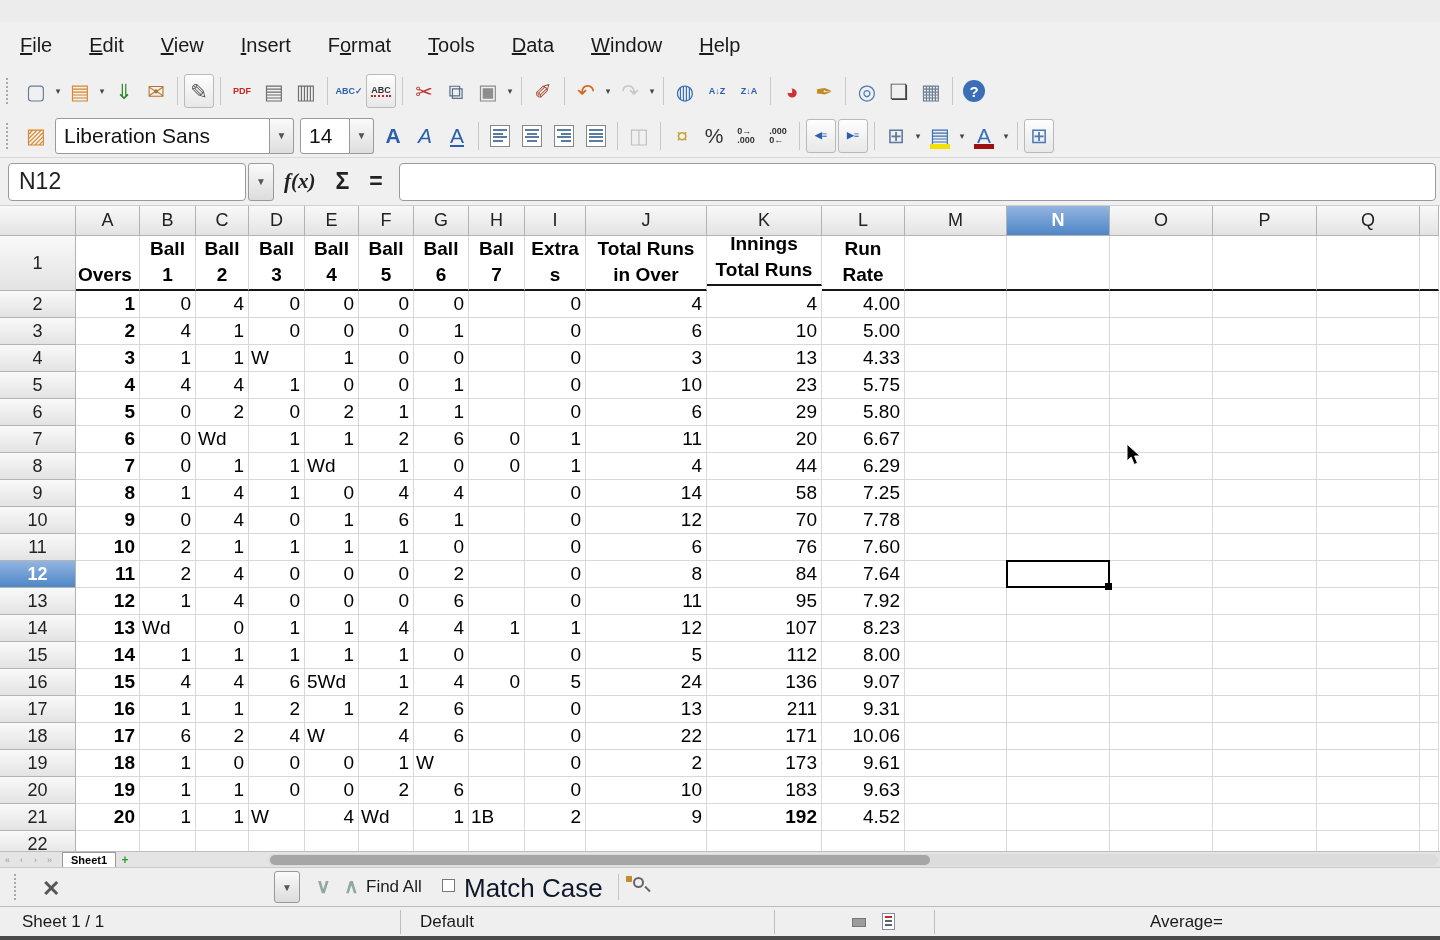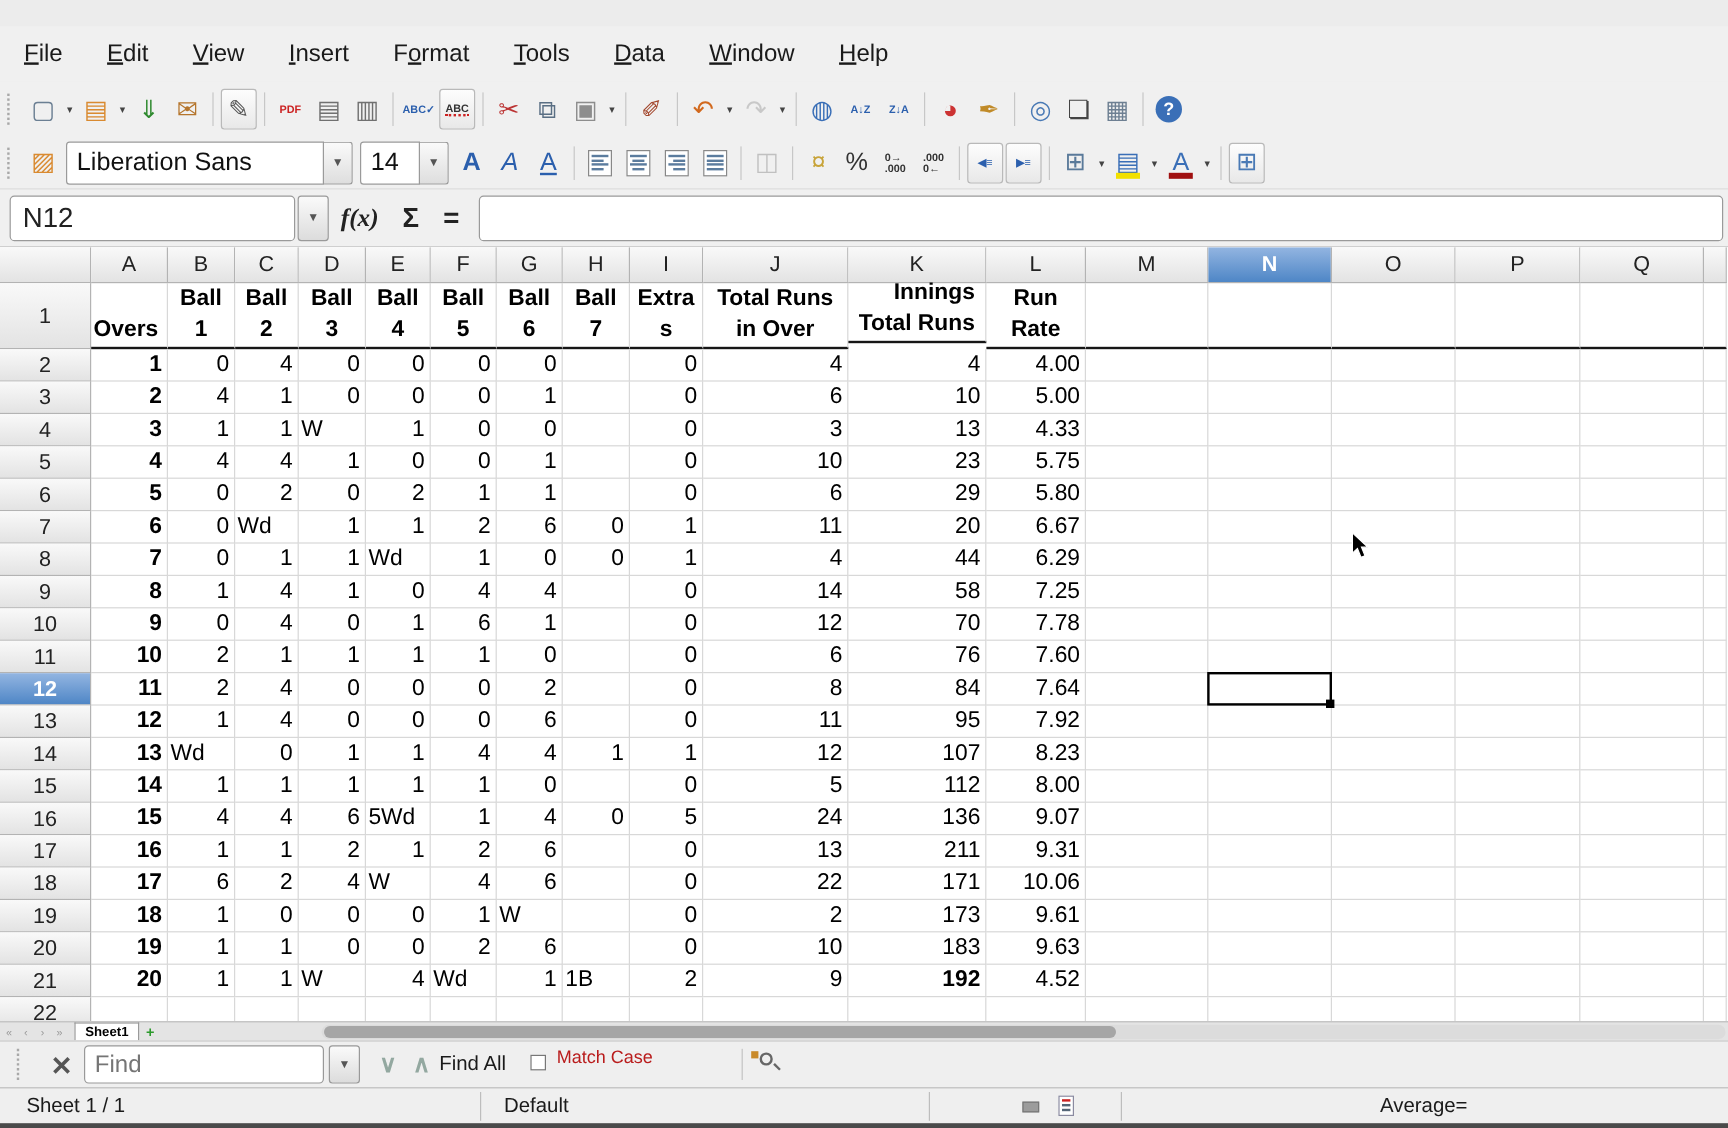--- a/index.html
+++ b/index.html
@@ -71,21 +71,21 @@
   #hthumb { position:absolute; left:2px; top:1px; width:660px; height:10px; background:#a6a6a6; border-radius:5px; }
 
   
   #findbar { position:absolute; left:0; top:867px; width:1440px; height:39px; background:#efefef; border-top:1px solid #c9c9c9; }
   #find-close { position:absolute; left:42px; top:8px; font-size:22px; font-weight:bold; color:#555; }
   #findinput { position:absolute; left:70px; top:3px; width:200px; height:32px; background:#fff; border:1px solid #999; border-radius:4px; font-size:20px; color:#888; padding:0 8px; }
   #findcaret { position:absolute; left:274px; top:3px; width:26px; height:32px; background:linear-gradient(#fafafa,#dcdcdc); border:1px solid #999; border-radius:3px; text-align:center; line-height:32px; font-size:10px; color:#555; }
   .find-arrow { position:absolute; top:6px; font-size:20px; font-weight:bold; color:#93a8a0; }
   #find-all { position:absolute; left:366px; top:9px; font-size:17px; color:#1a1a1a; }
   #find-cb { position:absolute; left:442px; top:11px; width:13px; height:13px; background:#fff; border:1px solid #777; }
-  #match-case { position:absolute; left:464px; top:5px; font-size:15px; color:#b91c1c; }
+  #match-case { position:absolute; left:464px; top:5px; font-size:26px; color:#0f172a; }
   .fsep { position:absolute; top:6px; width:1px; height:26px; background:#c4c4c4; }
 
   
   #statusbar { position:absolute; left:0; top:906px; width:1440px; height:30px; background:#efefef; border-top:1px solid #bdbdbd; font-size:17px; color:#1a1a1a; }
   #statusbar span.txt { position:absolute; top:5px; }
   .ssep { position:absolute; top:3px; width:1px; height:24px; background:#bdbdbd; }
   #ins-ic { position:absolute; left:852px; top:11px; width:14px; height:9px; background:#9c9c9c; border:1px solid #777; }
   #mod-ic { position:absolute; left:882px; top:6px; width:13px; height:17px; background:#fff; border:1px solid #8a8aa0; }
   #mod-ic i { position:absolute; left:2px; top:2px; width:7px; height:2px; background:#c22; box-shadow:0 4px 0 #567, 0 8px 0 #567; }
   #winedge { position:absolute; left:0; top:936px; width:1440px; height:4px; background:#4a4a4a; }
@@ -377,21 +377,21 @@
         <div class="hdrcell" style="width: 55px; height: 55px;">Ball
 5</div>
         <div class="hdrcell" style="width: 55px; height: 55px;">Ball
 6</div>
         <div class="hdrcell" style="width: 56px; height: 55px;">Ball
 7</div>
         <div class="hdrcell" style="width: 61px; height: 55px;">Extra
 s</div>
         <div class="hdrcell" style="width: 121px; height: 55px;">Total Runs
 in Over</div>
-        <div class="hdrcell" style="width: 115px; height: 50px; text-align: right;">Innings
+        <div class="hdrcell" style="width: 115px; height: 50px;">Innings
 Total Runs</div>
         <div class="hdrcell" style="width: 83px; height: 55px;">Run
 Rate</div>
         <div class="hdrcell" style="width: 102px; height: 55px;"></div>
         <div class="hdrcell" style="width: 103px; height: 55px;"></div>
         <div class="hdrcell" style="width: 103px; height: 55px;"></div>
         <div class="hdrcell" style="width: 104px; height: 55px;"></div>
         <div class="hdrcell" style="width: 103px; height: 55px;"></div>
         <div class="hdrcell" style="width: 19px; height: 55px;"></div>
       </div>
@@ -851,21 +851,20 @@
     <span id="sheettab">Sheet1</span>
     <span id="addtab">+</span>
     <span id="hscroll">
         <span id="hthumb"></span>
       </span>
   </div>
 
   <div id="findbar">
     <span class="grip" style="position:absolute;left:8px;top:6px;"></span>
     <span id="find-close">✕</span>
-    <input id="findinput" placeholder="Find" style="">
     <span id="findcaret">▼</span>
     <span class="find-arrow" style="left:316px;">∨</span>
     <span class="find-arrow" style="left:344px;">∧</span>
     <span id="find-all">Find All</span>
     <span id="find-cb"></span>
     <span id="match-case">Match Case</span>
     <span class="fsep" style="left:618px;"></span>
     <span style="position:absolute;left:632px;top:8px;">
       <span class="mag"><b></b><i></i><u></u></span>
     </span>

